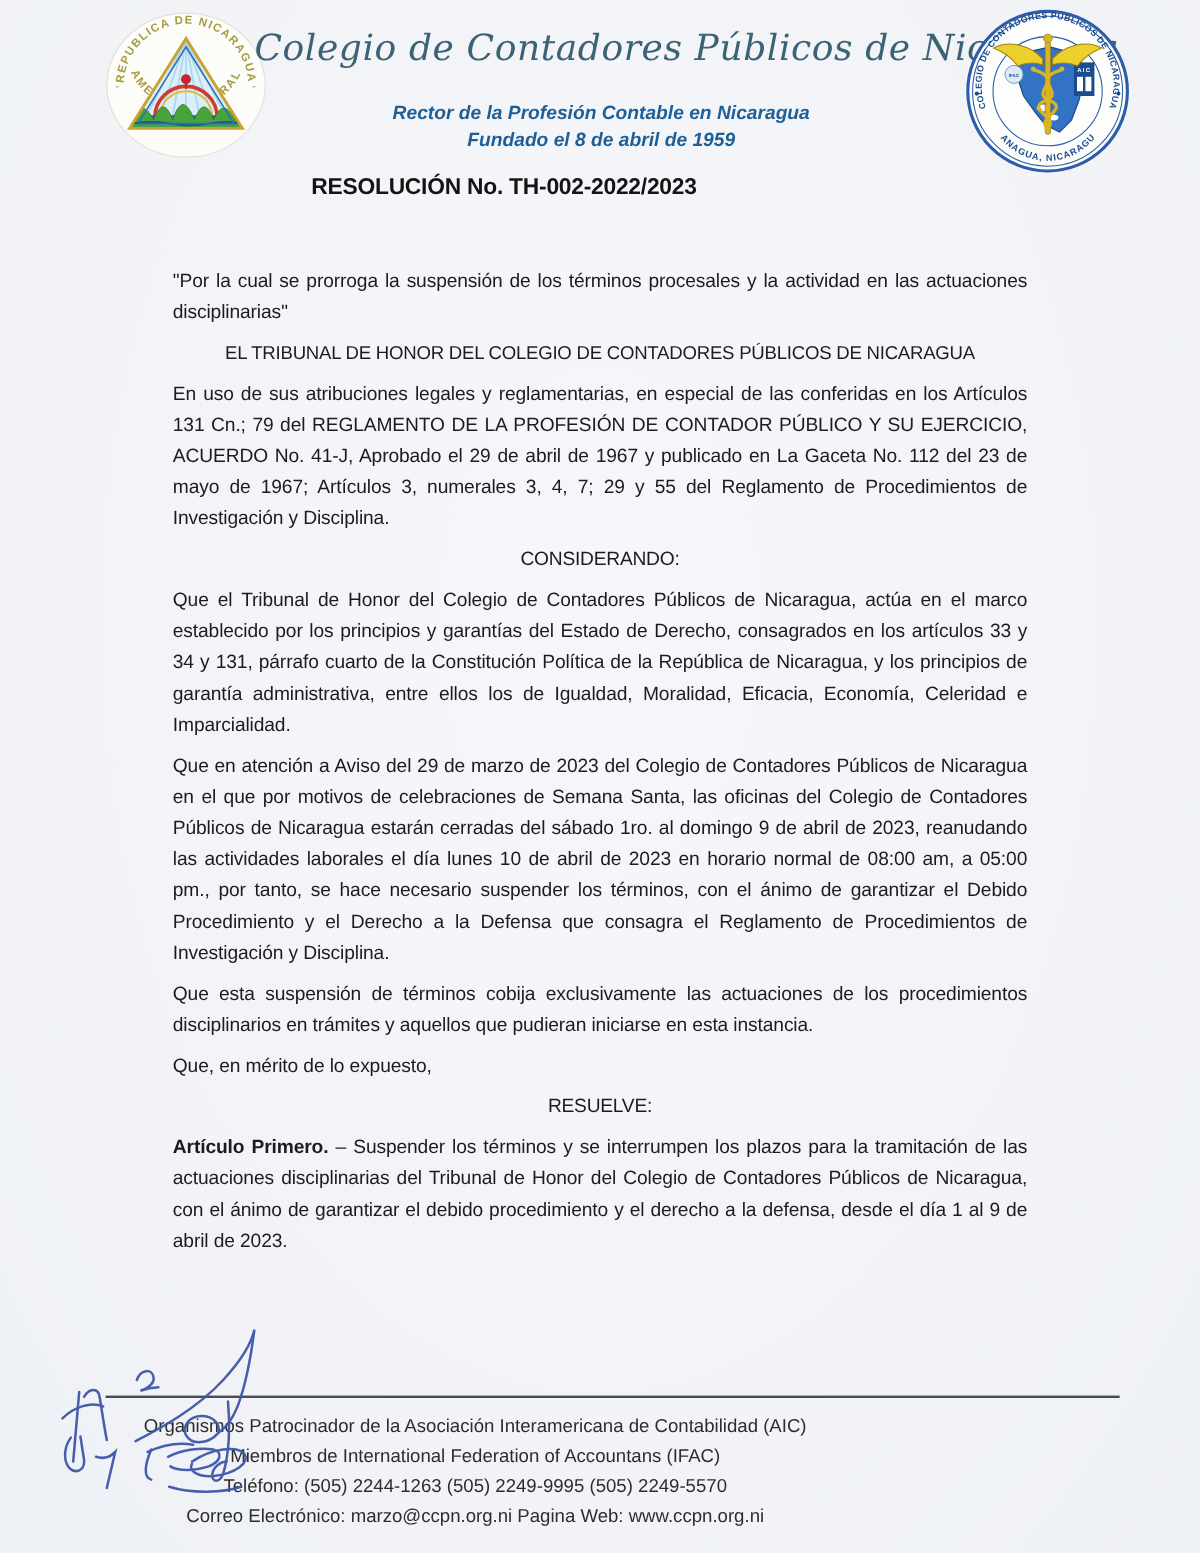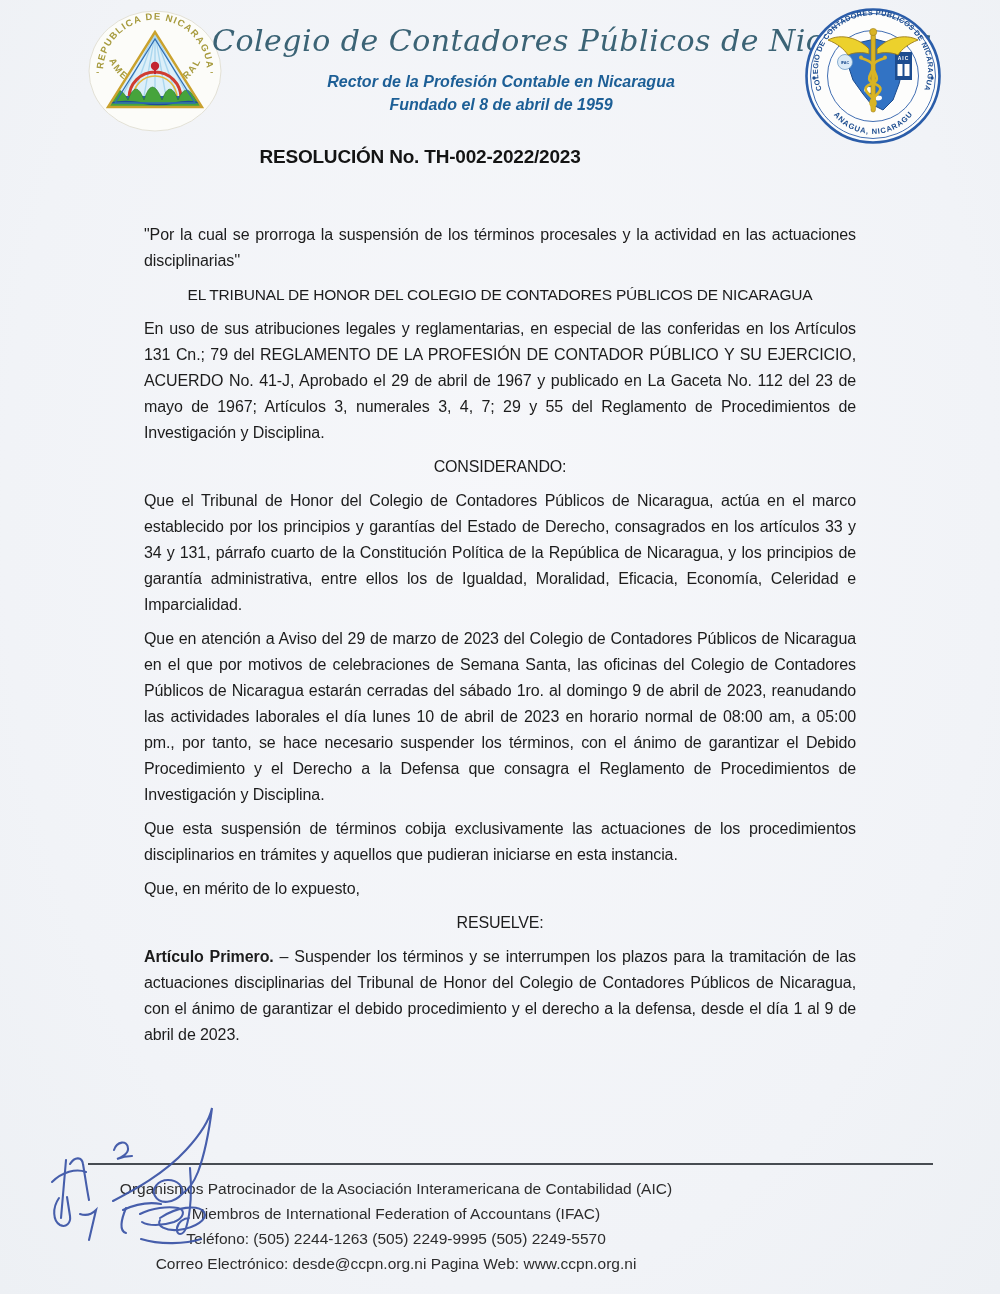--- a/index.html
+++ b/index.html
@@ -20,21 +20,21 @@
   .header-text { position:absolute; left:212px; top:18px; width:578px; text-align:center; }
   .org-script {
     font-family:"DejaVu Serif", serif; font-style:italic; font-weight:500;
     font-size:30px; line-height:46px; color:#3b6375; letter-spacing:0.5px;
     white-space:nowrap;
   }
   .tagline, .founded {
     font-style:italic; font-weight:bold; color:#1d5f96;
     font-size:16px; line-height:23px;
   }
-  .tagline { margin-top:6px; }
+  .tagline { margin-top:19px; }
 
   .resolution-title {
     position:absolute; top:146px; left:0; width:840px; text-align:center;
     font-weight:bold; font-size:19px; color:#141414; letter-spacing:-0.2px;
   }
 
   
   .body-text {
     position:absolute; left:144px; top:222px; width:712px;
     font-size:16px; line-height:26px; letter-spacing:-0.1px;
@@ -180,16 +180,16 @@
       <path d="M 132,132 C 148,121 170,118 176,126 C 180,133 168,142 150,144 C 138,145 128,140 132,134"></path>
       <path d="M 113,153 C 132,159 158,158 173,153"></path>
     </g>
   </svg>
 
   <div class="footer-divider"></div>
   <div class="footer">
     <div>Organismos Patrocinador de la Asociación Interamericana de Contabilidad (AIC)</div>
     <div>Miembros de International Federation of Accountans (IFAC)</div>
     <div>Teléfono: (505) 2244-1263  (505) 2249-9995 (505) 2249-5570</div>
-    <div>Correo Electrónico: desde@ccpn.org.ni  Pagina Web: www.ccpn.org.ni</div>
+    <div>Correo Electrónico: marzo@ccpn.org.ni  Pagina Web: www.ccpn.org.ni</div>
   </div>
 
 </div>
 
 </body></html>

